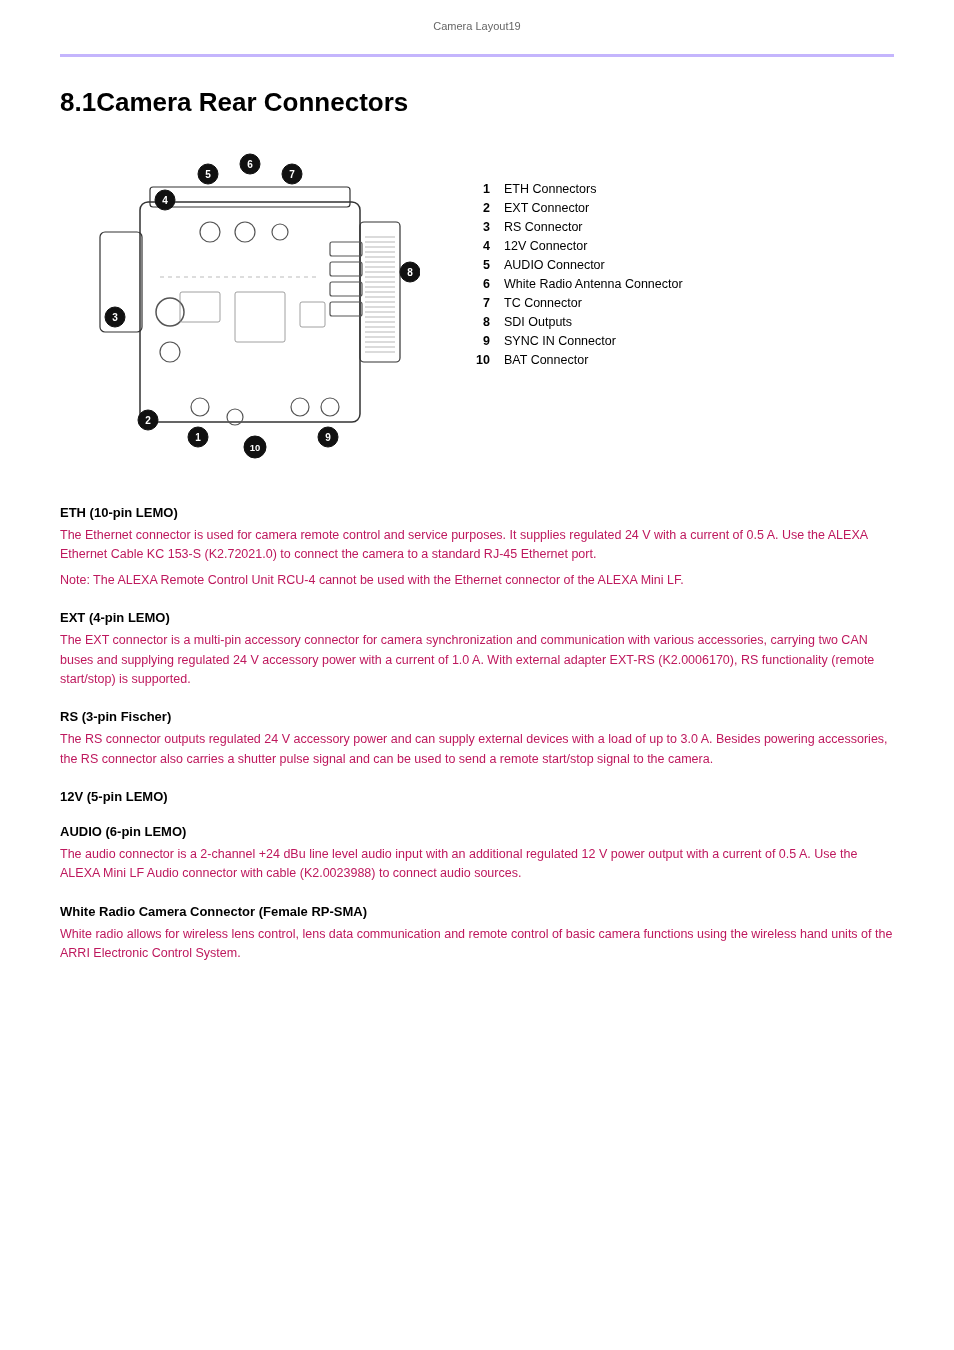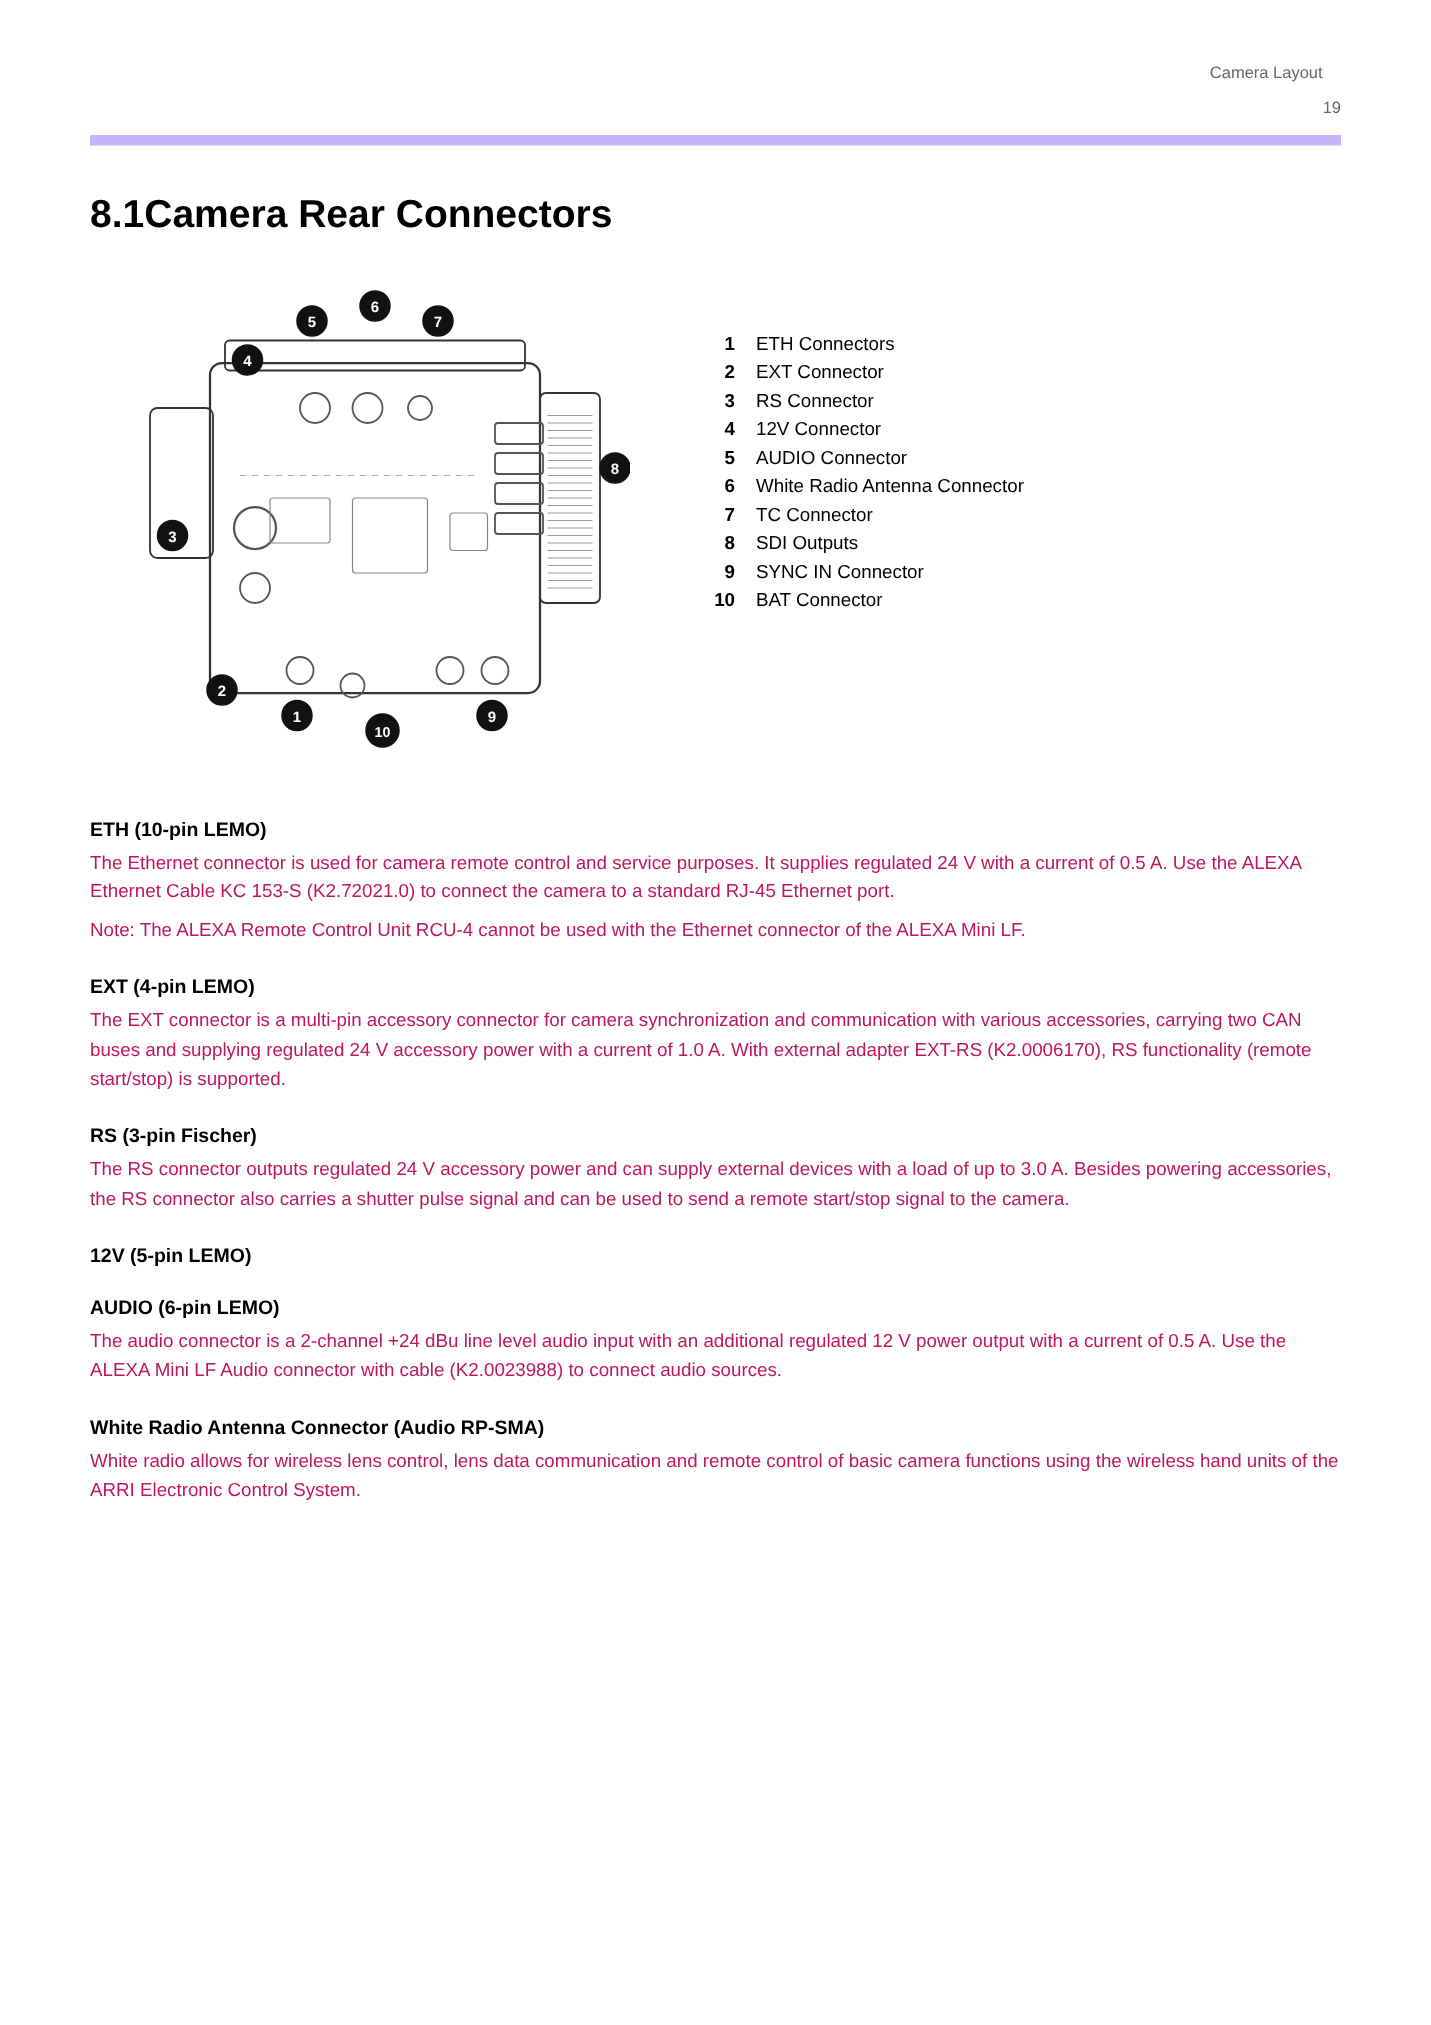--- a/index.html
+++ b/index.html
@@ -12,34 +12,33 @@
       min-height: 1350px;
     }
     .page {
       width: 954px;
       min-height: 1350px;
       padding: 20px 60px 40px 60px;
       position: relative;
     }
     .header-bar {
       display: flex;
-      justify-content: flex-end;
+      justify-content: center;
       align-items: center;
-      border-bottom: 7px solid #c4b5fd;
-      padding-bottom: 12px;
+      border-bottom: 3px solid #c4b5fd;
+      padding-bottom: 22px;
       margin-bottom: 30px;
     }
     .header-left {
       font-size: 11px;
       color: #666;
     }
     .header-right {
       font-size: 11px;
       color: #666;
-      margin-top: 46px;
     }
     .section-title {
       display: flex;
       align-items: baseline;
       margin-bottom: 24px;
     }
     .section-number {
       font-size: 26px;
       font-weight: bold;
     }
@@ -273,19 +272,19 @@
       <div class="subsection">
         <div class="subsection-title">12V (5-pin LEMO)</div>
       </div>
       <div class="subsection">
         <div class="subsection-title">AUDIO (6-pin LEMO)</div>
         <div class="subsection-body">
           <p>The audio connector is a 2-channel +24 dBu line level audio input with an additional regulated 12 V power output with a current of 0.5 A. Use the ALEXA Mini LF Audio connector with cable (K2.0023988) to connect audio sources.</p>
         </div>
       </div>
       <div class="subsection">
-        <div class="subsection-title">White Radio Antenna Connector (Audio RP-SMA)</div>
+        <div class="subsection-title">White Radio Camera Connector (Female RP-SMA)</div>
         <div class="subsection-body">
           <p>White radio allows for wireless lens control, lens data communication and remote control of basic camera functions using the wireless hand units of the ARRI Electronic Control System.</p>
         </div>
       </div>
     </div>
 </div>
 
 </body></html>

